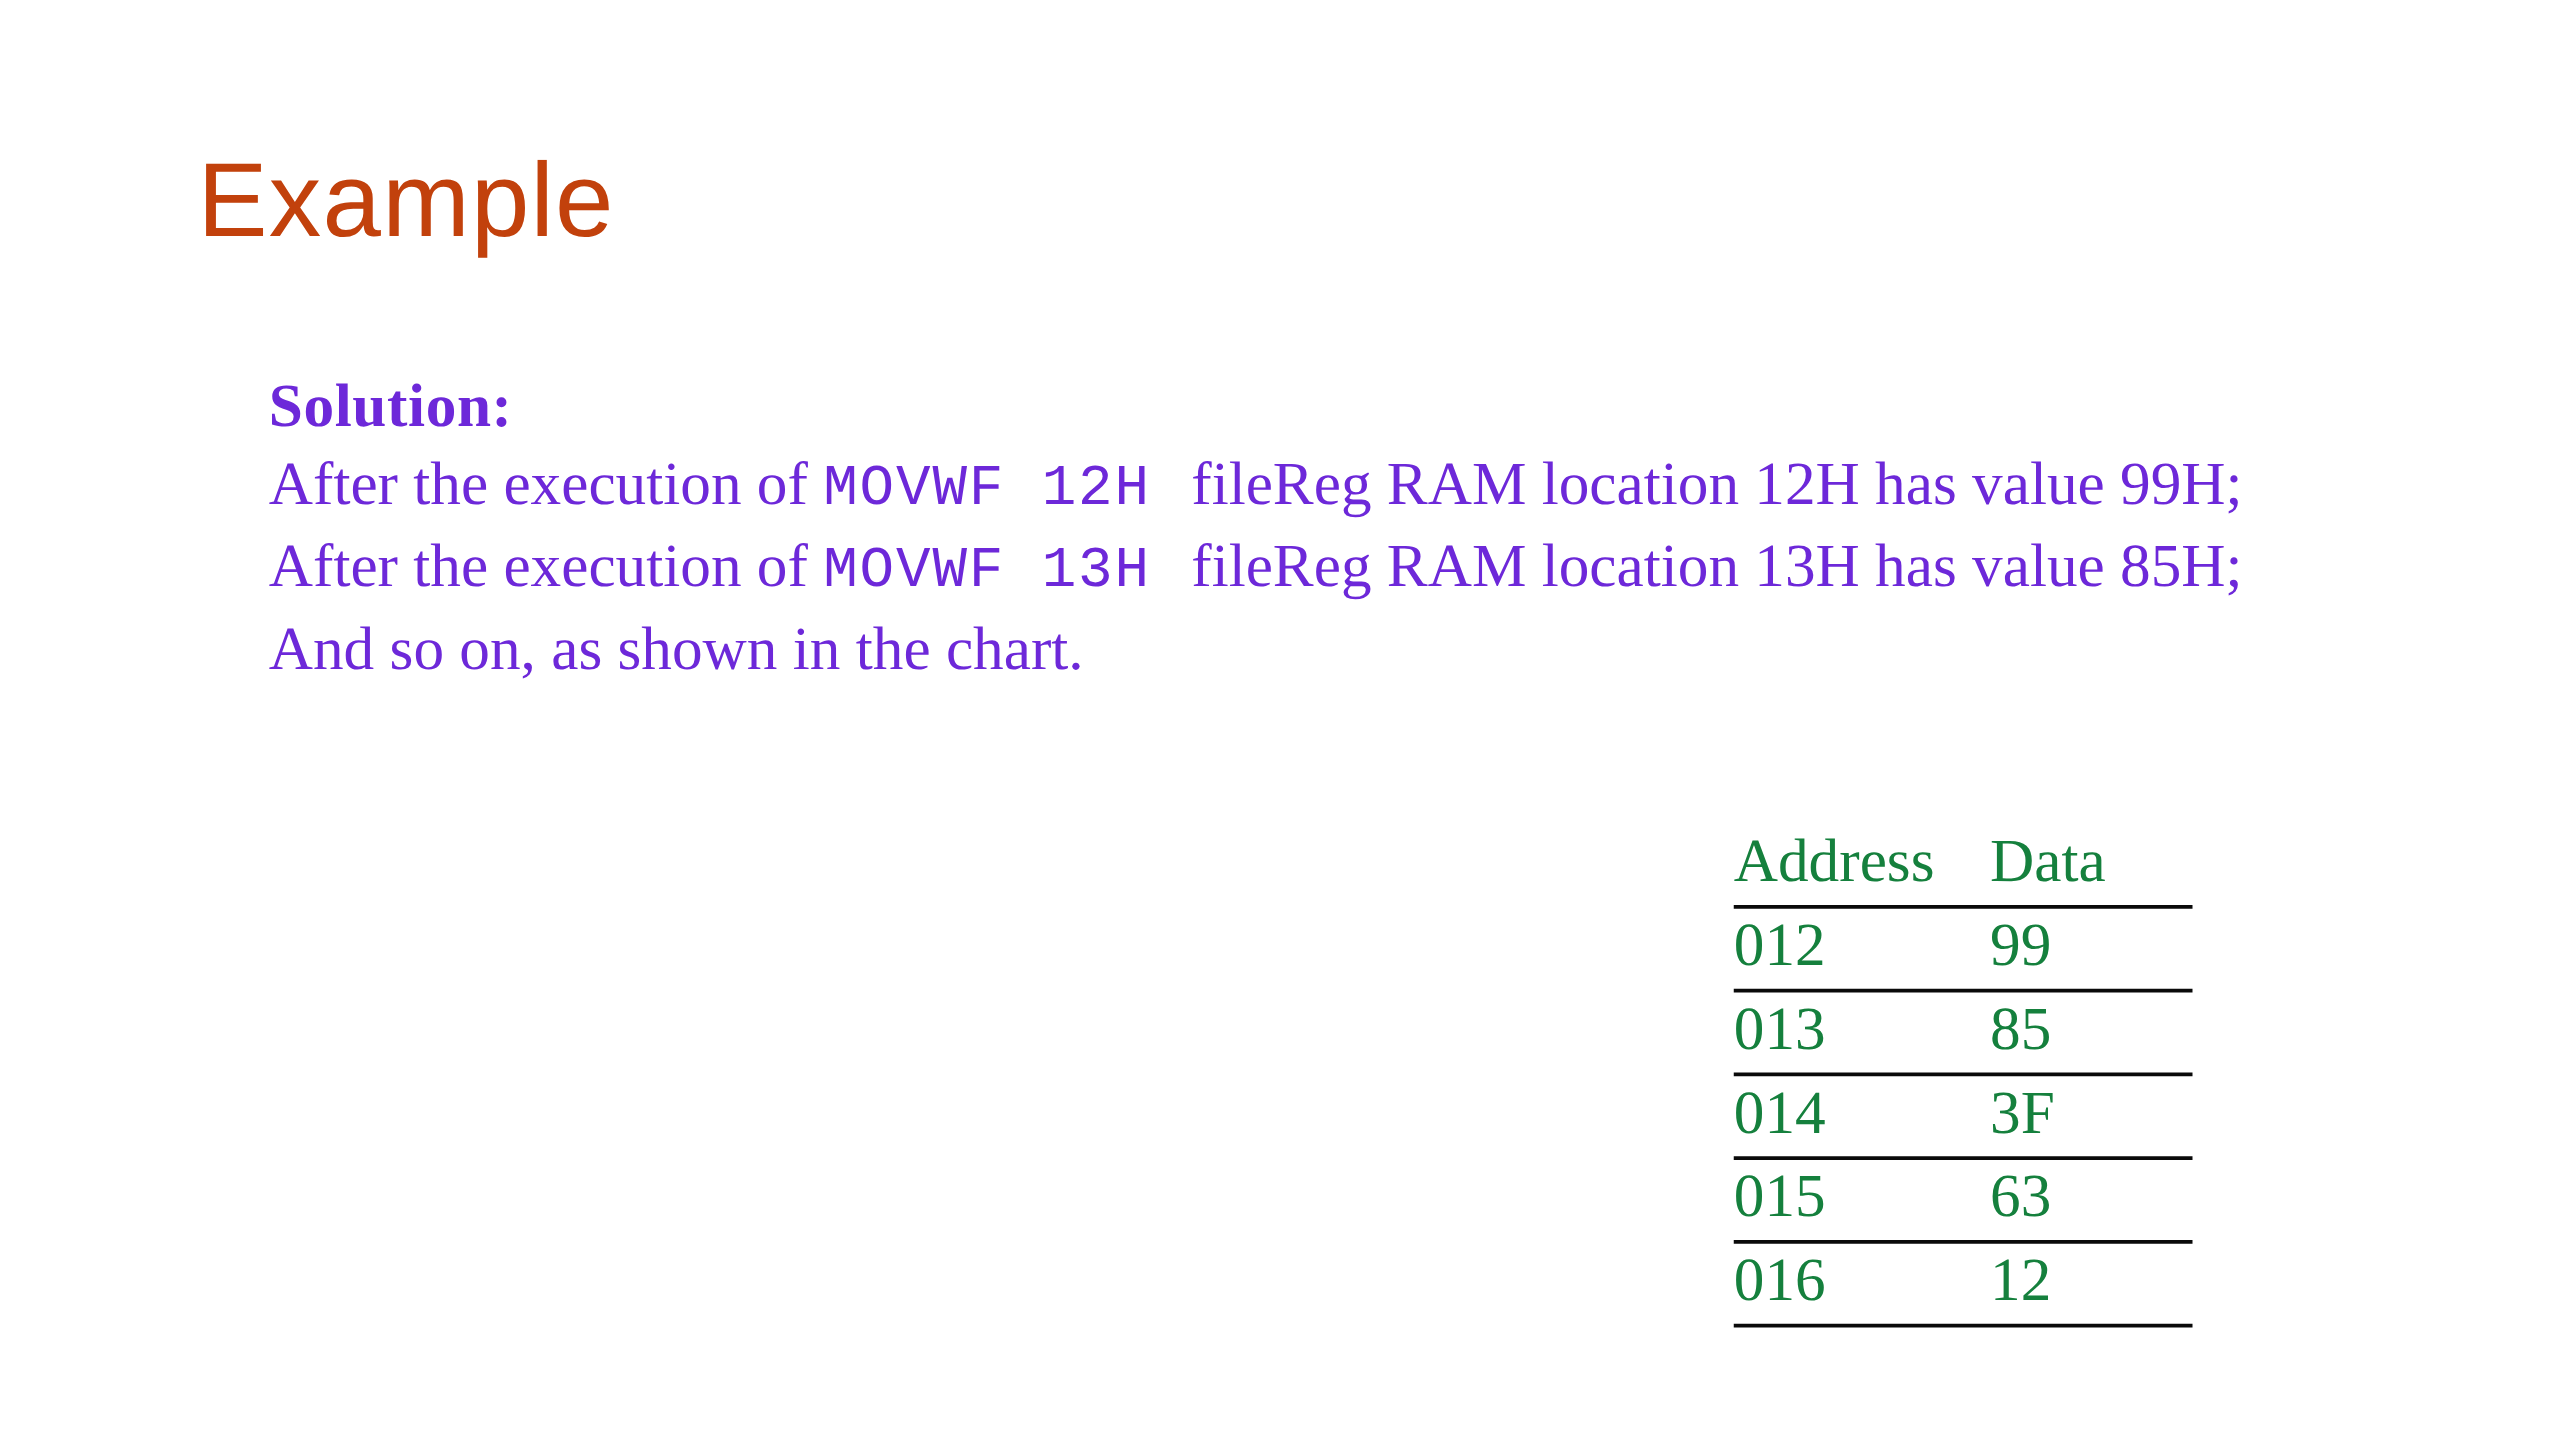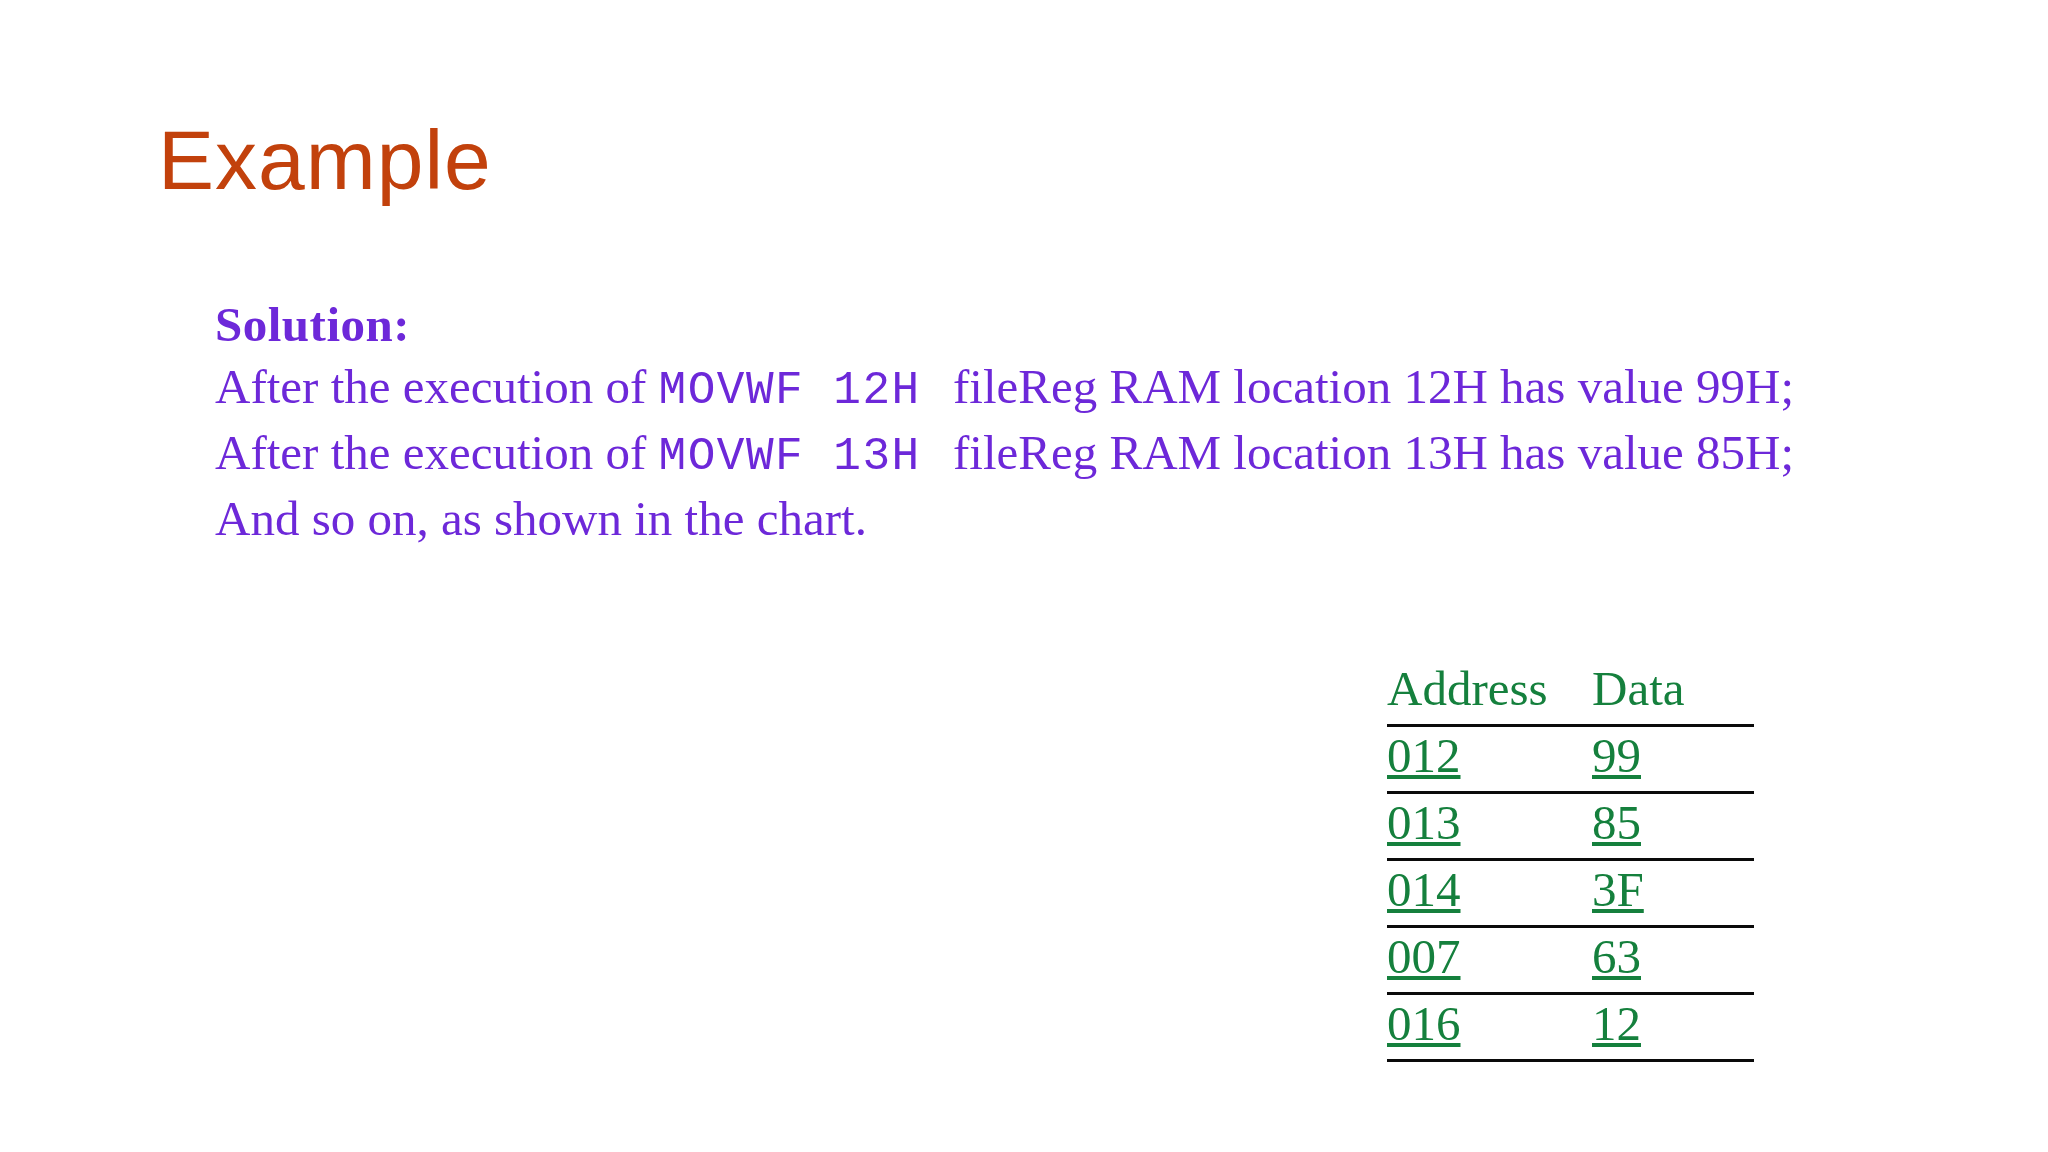--- a/index.html
+++ b/index.html
@@ -49,21 +49,21 @@
     color: #15803d;
     table-layout: fixed;
   }
   .mem-table tr { border-bottom: 3px solid #0a0a0a; }
   .mem-table th, .mem-table td {
     padding: 0 0 7px 0;
     font-weight: normal;
     vertical-align: bottom;
   }
   .mem-table th { height: 52px; }
-  .mem-table td { height: 52px; text-decoration: underline; }
+  .mem-table td { height: 52px; }
   .col-address { width: 205px; text-align: left; }
   .col-data    { width: 162px; text-align: left; }
 </style>
 </head>
 <body>
 
 <h1 class="slide-title">Example</h1>
 
 <div class="body-block">
   <p class="solution-label">Solution:</p>
@@ -94,21 +94,21 @@
     </tr>
     <tr>
       <td class="col-address">013</td>
       <td class="col-data">85</td>
     </tr>
     <tr>
       <td class="col-address">014</td>
       <td class="col-data">3F</td>
     </tr>
     <tr>
-      <td class="col-address">007</td>
+      <td class="col-address">015</td>
       <td class="col-data">63</td>
     </tr>
     <tr>
       <td class="col-address">016</td>
       <td class="col-data">12</td>
     </tr>
   </tbody>
 </table>
 
 </body></html>

